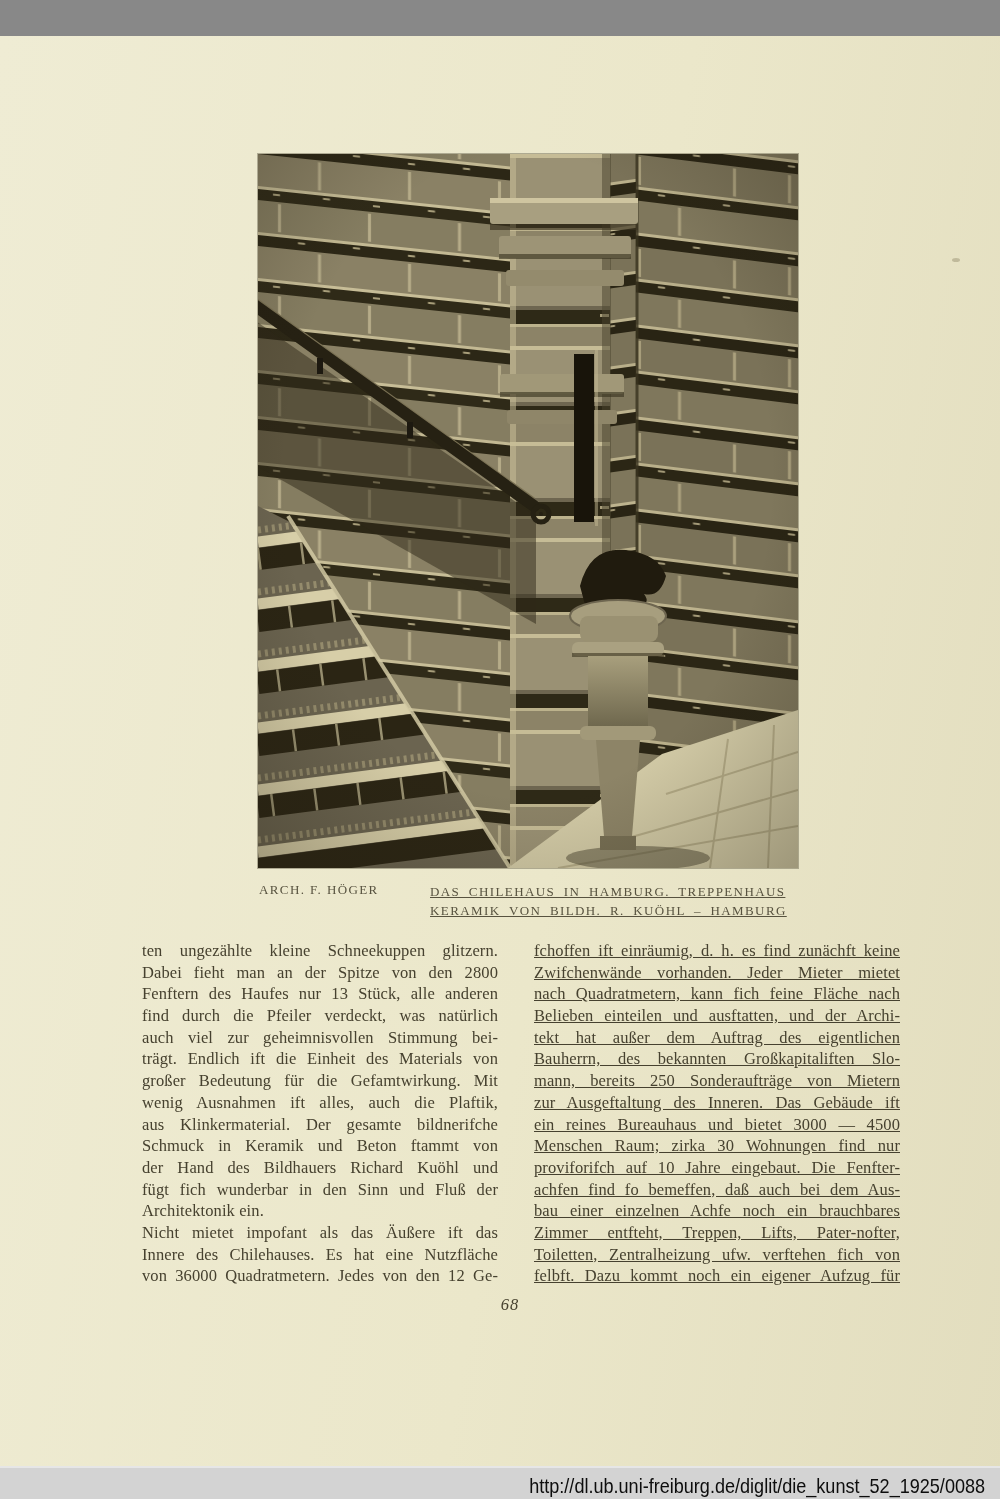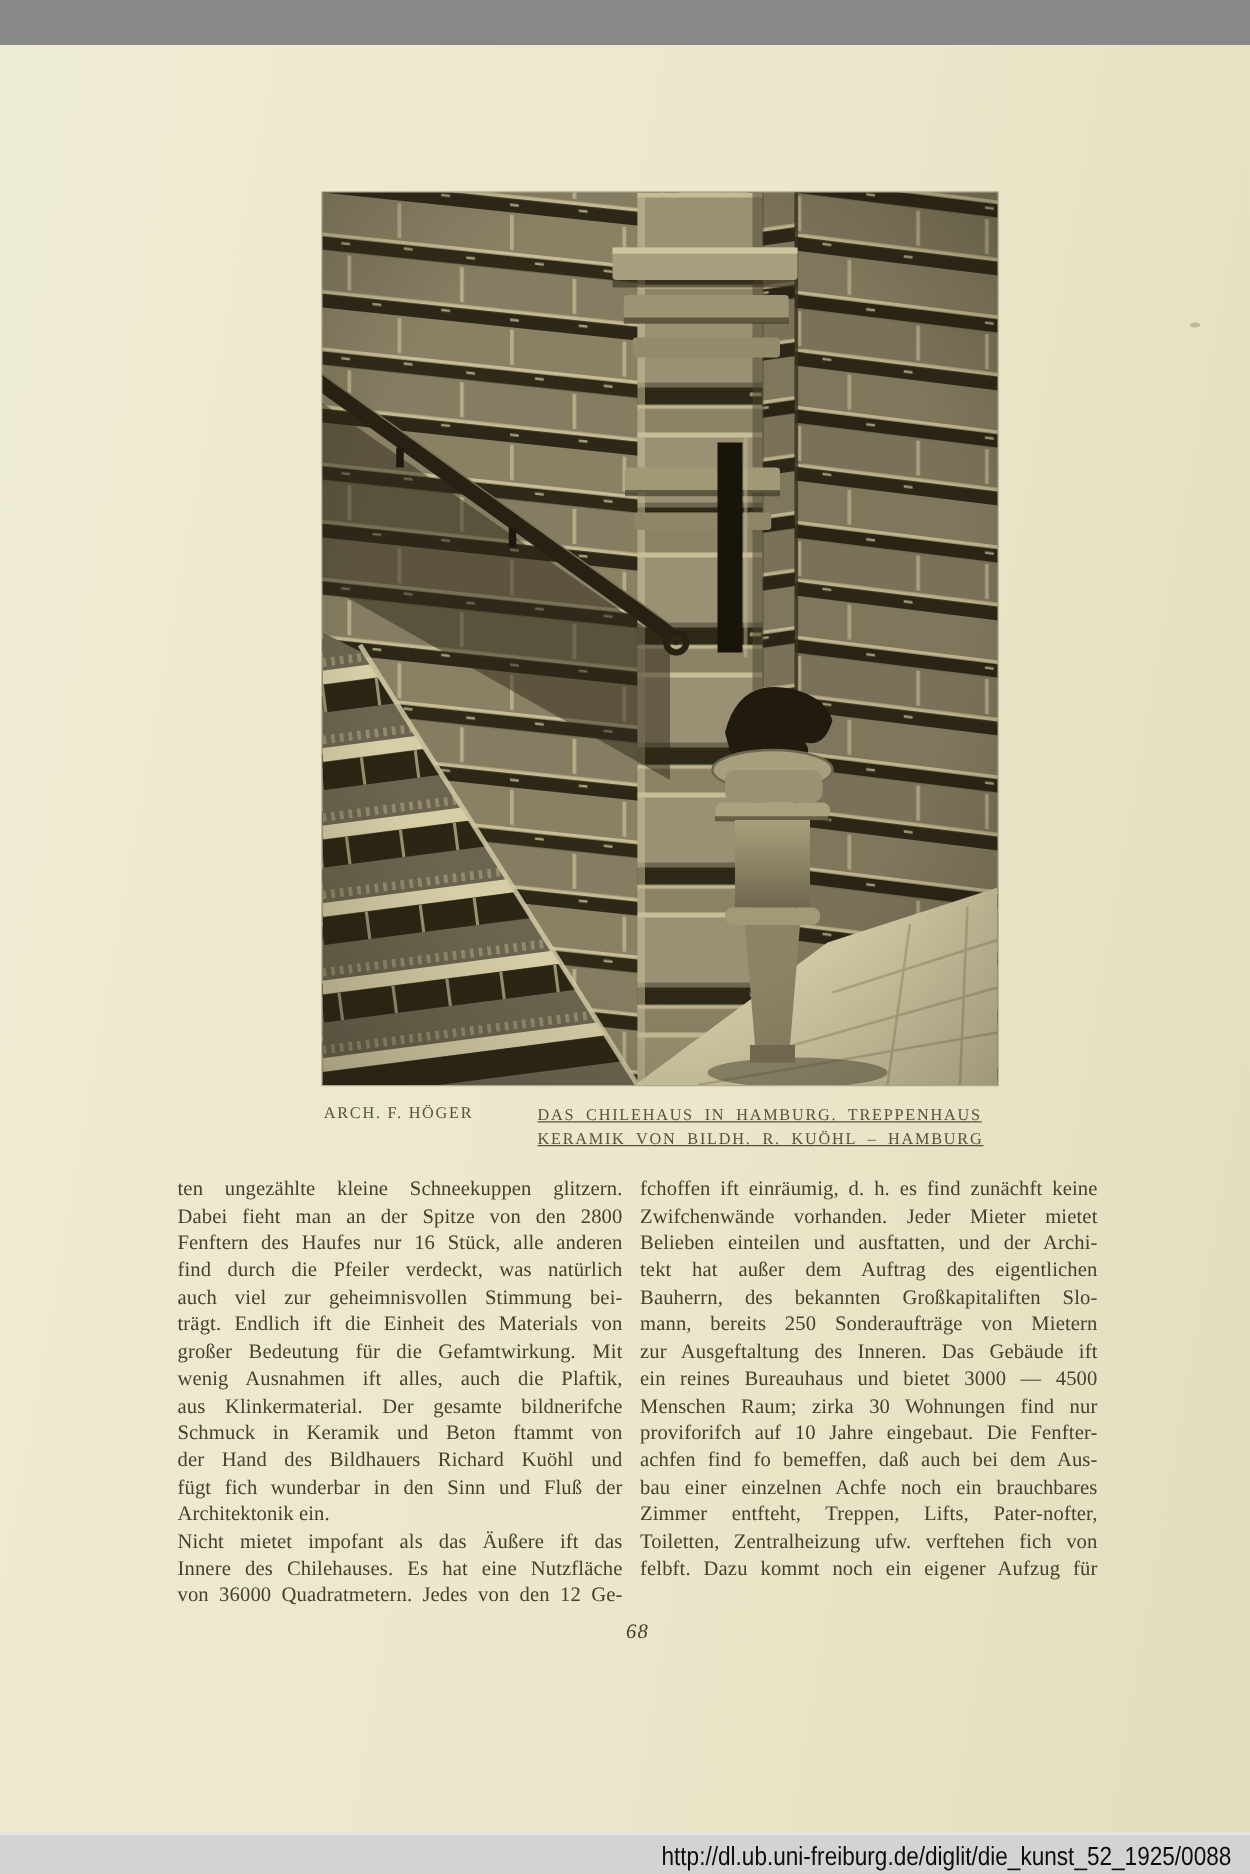--- a/index.html
+++ b/index.html
@@ -24,21 +24,21 @@
   
   .cap{
     position:absolute;font-size:13px;letter-spacing:1.4px;color:var(--caption-ink);
     font-family:"Liberation Serif", serif;
   }
   .cap-left{left:259px;top:846px;width:220px;text-align:left;}
   .cap-right{left:430px;top:846px;width:390px;text-align:left;line-height:19px;word-spacing:4px;text-decoration:underline;}
   
   .col{position:absolute;top:904px;color:var(--ink);}
   .col-left{left:142px;width:356px;}
-  .col-right{left:512px;width:366px;}
+  .col-right{left:534px;width:366px;text-decoration:underline;}
   .tline{
     font-size:16.5px;line-height:21.7px;letter-spacing:.1px;
     text-align:justify;text-align-last:justify;white-space:normal;height:21.7px;overflow:visible;
   }
   .tline.nojust{text-align-last:left;}
   .pageno{
     position:absolute;left:142px;top:1259px;width:736px;text-align:center;
     font-size:16.5px;color:var(--ink);letter-spacing:1px;font-style:italic;
   }
   
@@ -230,38 +230,39 @@
 
   <div class="cap cap-left">ARCH. F. HÖGER</div>
   <div class="cap cap-right">
     <div>DAS CHILEHAUS IN HAMBURG. TREPPENHAUS</div>
     <div>KERAMIK  VON  BILDH.  R. KUÖHL – HAMBURG</div>
   </div>
 
   <div class="col col-left">
       <div class="tline">ten ungezählte kleine Schneekuppen glitzern.</div>
       <div class="tline">Dabei fieht man an der Spitze von den 2800</div>
-      <div class="tline">Fenftern des Haufes nur 16 Stück, alle anderen</div>
+      <div class="tline">Fenftern des Haufes nur 13 Stück, alle anderen</div>
       <div class="tline">find durch die Pfeiler verdeckt, was natürlich</div>
       <div class="tline">auch viel zur geheimnisvollen Stimmung bei-</div>
       <div class="tline">trägt. Endlich ift die Einheit des Materials von</div>
       <div class="tline">großer Bedeutung für die Gefamtwirkung. Mit</div>
       <div class="tline">wenig Ausnahmen ift alles, auch die Plaftik,</div>
       <div class="tline">aus Klinkermaterial. Der gesamte bildnerifche</div>
       <div class="tline">Schmuck in Keramik und Beton ftammt von</div>
       <div class="tline">der Hand des Bildhauers Richard Kuöhl und</div>
       <div class="tline">fügt fich wunderbar in den Sinn und Fluß der</div>
       <div class="tline nojust">Architektonik ein.</div>
       <div class="tline">Nicht mietet impofant als das Äußere ift das</div>
       <div class="tline">Innere des Chilehauses. Es hat eine Nutzfläche</div>
       <div class="tline">von 36000 Quadratmetern. Jedes von den 12 Ge-</div>
     </div>
   <div class="col col-right">
       <div class="tline">fchoffen ift einräumig, d. h. es find zunächft keine</div>
       <div class="tline">Zwifchenwände vorhanden. Jeder Mieter mietet</div>
+      <div class="tline">nach Quadratmetern, kann fich feine Fläche nach</div>
       <div class="tline">Belieben einteilen und ausftatten, und der Archi-</div>
       <div class="tline">tekt hat außer dem Auftrag des eigentlichen</div>
       <div class="tline">Bauherrn, des bekannten Großkapitaliften Slo-</div>
       <div class="tline">mann, bereits 250 Sonderaufträge von Mietern</div>
       <div class="tline">zur Ausgeftaltung des Inneren. Das Gebäude ift</div>
       <div class="tline">ein reines Bureauhaus und bietet 3000 — 4500</div>
       <div class="tline">Menschen Raum; zirka 30 Wohnungen find nur</div>
       <div class="tline">proviforifch auf 10 Jahre eingebaut. Die Fenfter-</div>
       <div class="tline">achfen find fo bemeffen, daß auch bei dem Aus-</div>
       <div class="tline">bau einer einzelnen Achfe noch ein brauchbares</div>

